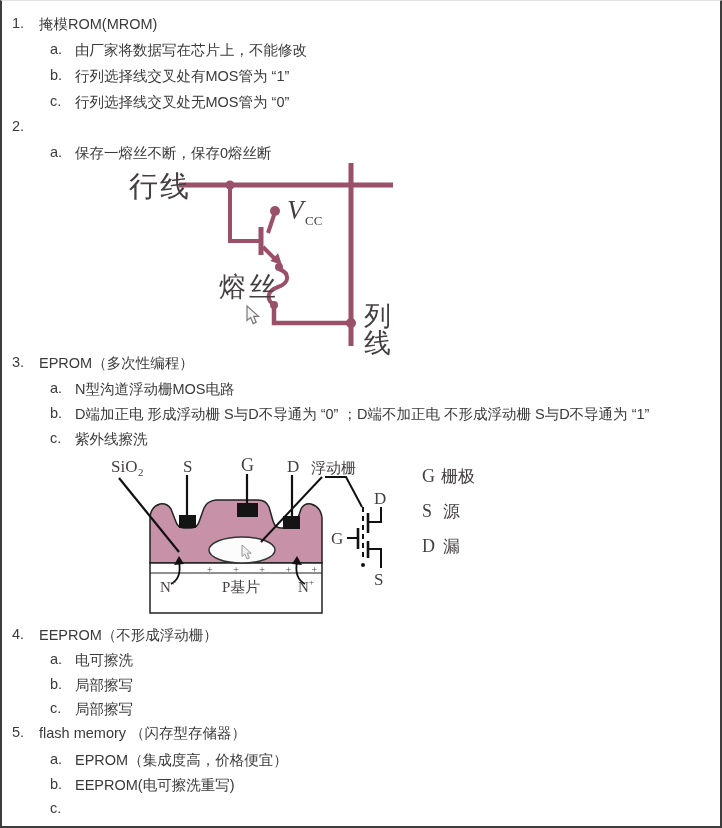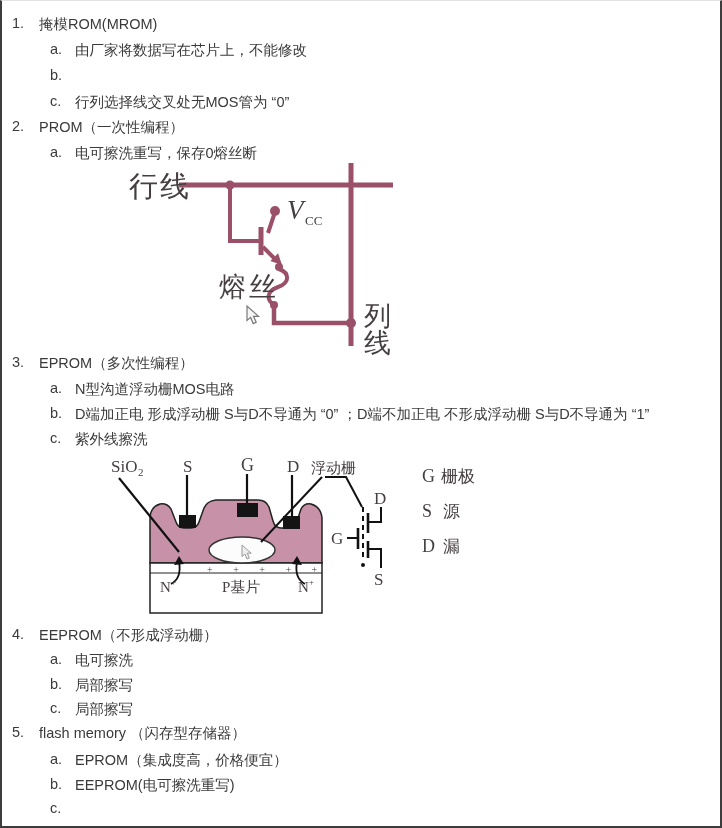--- a/index.html
+++ b/index.html
@@ -32,33 +32,33 @@
   <div class="row" style="top:14px">
     <span class="mnum">1.</span>
     <span class="mtxt">掩模ROM(MROM)</span>
   </div>
   <div class="row" style="top:40px">
     <span class="snum">a.</span>
     <span class="stxt">由厂家将数据写在芯片上，不能修改</span>
   </div>
   <div class="row" style="top:66px">
     <span class="snum">b.</span>
+    <span class="stxt">行列选择线交叉处有MOS管为 “1”</span>
   </div>
   <div class="row" style="top:92px">
     <span class="snum">c.</span>
     <span class="stxt">行列选择线交叉处无MOS管为 “0”</span>
   </div>
 
   <div class="row" style="top:117px">
     <span class="mnum">2.</span>
-    <span class="mtxt">PROM（一次性编程）</span>
   </div>
   <div class="row" style="top:143px">
     <span class="snum">a.</span>
-    <span class="stxt">电可擦洗重写，保存0熔丝断</span>
+    <span class="stxt">保存一熔丝不断，保存0熔丝断</span>
   </div>
 
   <svg class="diag" style="left:95px;top:150px" width="315" height="210" viewBox="95 150 315 210">
 
     <path d="M177 184 H391" stroke="#9a5068" stroke-width="5" fill="none"></path>
     <path d="M349 162 V345" stroke="#9a5068" stroke-width="5" fill="none"></path>
     <circle cx="228" cy="184" r="4.5" fill="#9a5068"></circle>
     <path d="M228 184 V240 H257" stroke="#9a5068" stroke-width="4" fill="none"></path>
     <path d="M259 226 V254" stroke="#9a5068" stroke-width="5" fill="none"></path>
     <circle cx="273" cy="210" r="5" fill="#9a5068"></circle>

